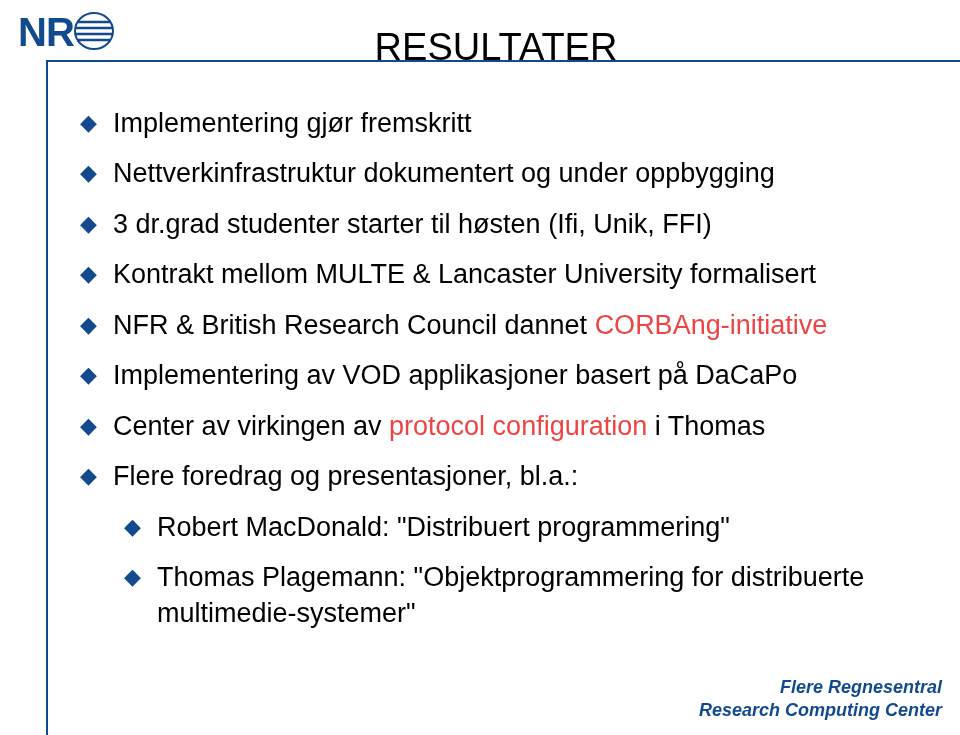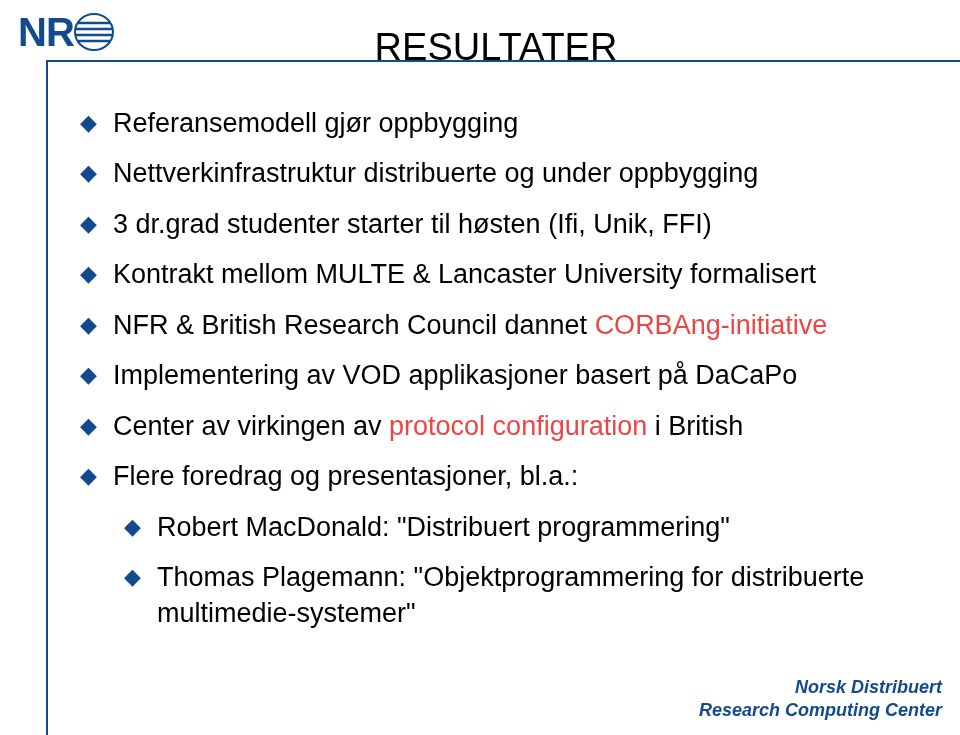--- a/index.html
+++ b/index.html
@@ -8,21 +8,21 @@
     background: #ffffff;
     font-family: Arial, Helvetica, sans-serif;
     position: relative;
     overflow: hidden;
   }
   .logo {
     position: absolute;
     top: 12px;
     left: 18px;
     display: flex;
-    align-items: center;
+    align-items: flex-start;
   }
   .logo-text {
     font-size: 40px;
     font-weight: 700;
     color: #134a8e;
     line-height: 1;
     letter-spacing: -1px;
   }
   .logo-icon {
     width: 40px;
@@ -109,26 +109,26 @@
 
 <div class="border-top"></div>
 <div class="border-left"></div>
 
 <h1 class="slide-title">RESULTATER</h1>
 
 <div class="content">
 
   <div class="bullet">
     <span class="marker">◆</span>
-    <span class="text"><span>Referansemodell gjør oppbygging</span><span class="hl"></span><span></span></span>
+    <span class="text"><span>Implementering gjør fremskritt</span><span class="hl"></span><span></span></span>
   </div>
 
   <div class="bullet">
     <span class="marker">◆</span>
-    <span class="text"><span>Nettverkinfrastruktur distribuerte og under oppbygging</span><span class="hl"></span><span></span></span>
+    <span class="text"><span>Nettverkinfrastruktur dokumentert og under oppbygging</span><span class="hl"></span><span></span></span>
   </div>
 
   <div class="bullet">
     <span class="marker">◆</span>
     <span class="text"><span>3 dr.grad studenter starter til høsten (Ifi, Unik, FFI)</span><span class="hl"></span><span></span></span>
   </div>
 
   <div class="bullet">
     <span class="marker">◆</span>
     <span class="text"><span>Kontrakt mellom MULTE &amp; Lancaster University formalisert</span><span class="hl"></span><span></span></span>
@@ -139,36 +139,36 @@
     <span class="text"><span>NFR &amp; British Research Council dannet </span><span class="hl">CORBAng-initiative</span><span></span></span>
   </div>
 
   <div class="bullet">
     <span class="marker">◆</span>
     <span class="text"><span>Implementering av VOD applikasjoner basert på DaCaPo</span><span class="hl"></span><span></span></span>
   </div>
 
   <div class="bullet">
     <span class="marker">◆</span>
-    <span class="text"><span>Center av virkingen av </span><span class="hl">protocol configuration</span><span> i British</span></span>
+    <span class="text"><span>Center av virkingen av </span><span class="hl">protocol configuration</span><span> i Thomas</span></span>
   </div>
 
   <div class="bullet">
     <span class="marker">◆</span>
     <span class="text"><span>Flere foredrag og presentasjoner, bl.a.:</span><span class="hl"></span><span></span></span>
   </div>
 
   <div class="bullet sub">
     <span class="marker">◆</span>
     <span class="text">Robert MacDonald: "Distribuert programmering"</span>
   </div>
 
   <div class="bullet sub">
     <span class="marker">◆</span>
     <span class="text">Thomas Plagemann: "Objektprogrammering for distribuerte multimedie-systemer"</span>
   </div>
 
 </div>
 
 <div class="footer">
-  <div>Norsk Distribuert</div>
+  <div>Flere Regnesentral</div>
   <div>Research Computing Center</div>
 </div>
 
 </body></html>

